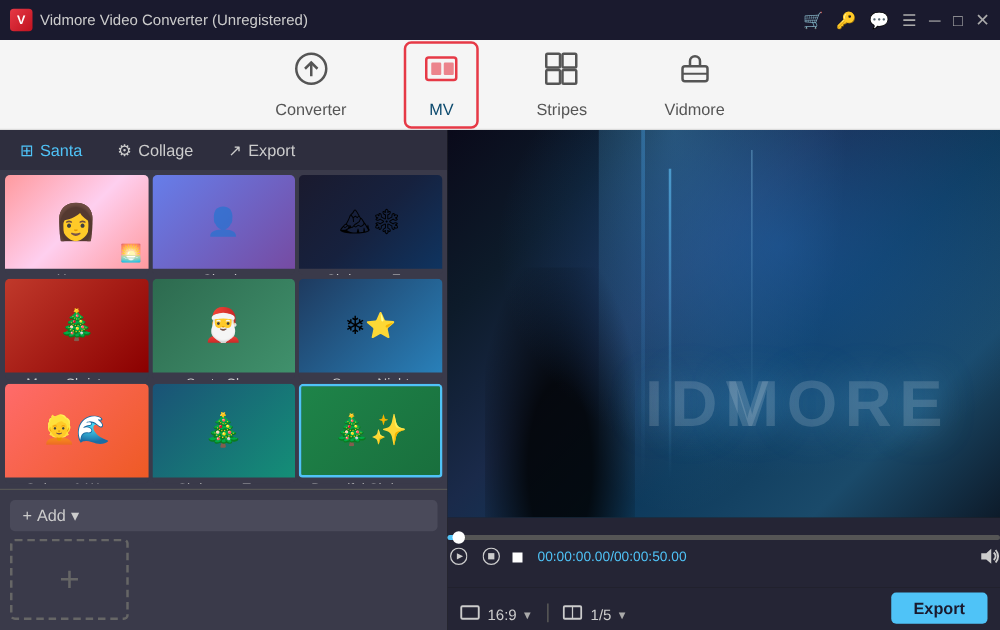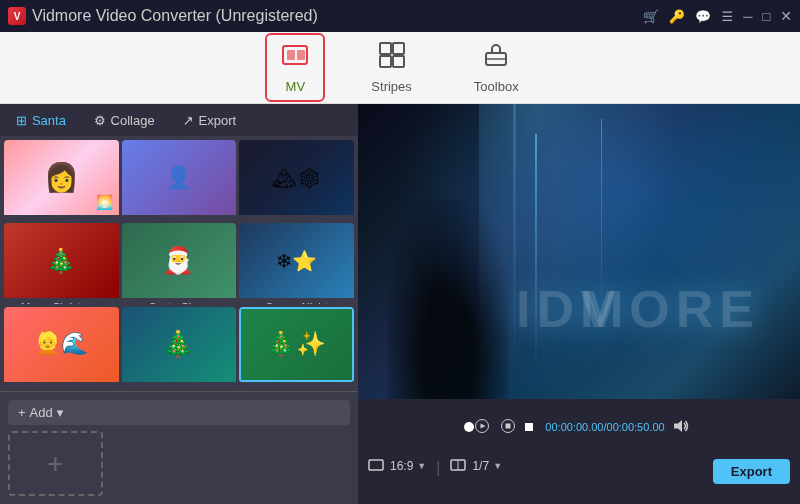--- a/index.html
+++ b/index.html
@@ -15,21 +15,21 @@
       justify-content: space-between;
     }
     #titlebar-left { display: flex; align-items: center; gap: 6px; }
     #app-icon {
       width: 18px; height: 18px;
       background: linear-gradient(135deg, #e63946, #c1121f);
       border-radius: 3px;
       display: flex; align-items: center; justify-content: center;
       font-size: 10px; color: white; font-weight: bold;
     }
-    #titlebar-title { font-size: 16px; color: #ccc; }
+    #titlebar-title { font-size: 12px; color: #ccc; }
     #titlebar-right { display: flex; align-items: center; gap: 10px; }
     .title-icon { font-size: 13px; color: #aaa; cursor: pointer; }
     #close-btn { color: #aaa; font-size: 14px; cursor: pointer; }
 
     
     #topnav {
       height: 72px;
       background: #f5f5f5;
       display: flex;
       align-items: center;
@@ -43,21 +43,21 @@
       border-radius: 6px;
     }
     .nav-item .nav-icon { font-size: 24px; color: #555; }
     .nav-item .nav-label { font-size: 13px; color: #555; }
     .nav-item.active {
       border: 2px solid #e63946;
       border-radius: 6px;
       padding: 6px 14px;
     }
     .nav-item.active .nav-icon { color: #e63946; }
-    .nav-item.active .nav-label { color: #4d7c0f; }
+    .nav-item.active .nav-label { color: #0c4a6e; }
 
     
     #main {
       display: flex;
       height: calc(504px - 32px - 72px);
     }
 
     
     #left-panel {
       width: 358px;
@@ -191,22 +191,23 @@
       left: 30px; bottom: 0;
       width: 120px; height: 200px;
       background: radial-gradient(ellipse at 50% 80%, rgba(0,0,0,0.8) 30%, transparent 80%);
     }
 
     
     #video-controls {
       height: 56px;
       background: #252535;
       display: flex;
+      flex-direction: column;
       justify-content: center;
-      padding: 4px 19px;
+      padding: 4px 0;
       gap: 4px;
     }
     #progress-bar-row {
       display: flex; align-items: center; gap: 8px;
     }
     #progress-track {
       flex: 1; height: 4px; background: #555; border-radius: 2px; position: relative;
     }
     #progress-fill {
       width: 2%; height: 100%; background: #4fc3f7; border-radius: 2px;
@@ -217,22 +218,22 @@
       transform: translateX(-50%);
     }
     #controls-row {
       display: flex; align-items: center; gap: 8px;
     }
     .ctrl-btn { background: none; border: none; color: #ccc; cursor: pointer; font-size: 14px; padding: 2px; }
     #time-display { font-size: 11px; color: #4fc3f7; margin-left: 4px; flex: 1; }
     #volume-icon { font-size: 14px; color: #ccc; }
 
     #bottom-controls-row {
-      display: flex; align-items: flex-start; gap: 6px;
-      padding: 4px 10px 20px;
+      display: flex; align-items: flex-end; gap: 6px;
+      padding: 4px 10px 5px;
       background: #252535;
     }
     .ratio-btn {
       display: flex; align-items: center; gap: 4px;
       background: none; border: none; color: #ccc; cursor: pointer; font-size: 12px;
     }
     .dropdown-arrow { font-size: 9px; color: #aaa; }
     #screen-btn {
       display: flex; align-items: center; gap: 4px;
       background: none; border: none; color: #ccc; cursor: pointer; font-size: 12px;
@@ -264,20 +265,30 @@
     <span class="title-icon">🔑</span>
     <span class="title-icon">💬</span>
     <span class="title-icon">☰</span>
     <span class="title-icon">─</span>
     <span class="title-icon">□</span>
     <span id="close-btn">✕</span>
   </div>
 </div>
 
 <div id="topnav">
+  <div class="nav-item">
+    <span class="nav-icon">
+      <svg width="28" height="28" viewBox="0 0 28 28" fill="none">
+        <circle cx="14" cy="14" r="12" stroke="#555" stroke-width="2"></circle>
+        <path d="M9 14 L14 9 L19 14" stroke="#555" stroke-width="2" fill="none"></path>
+        <line x1="14" y1="9" x2="14" y2="20" stroke="#555" stroke-width="2"></line>
+      </svg>
+    </span>
+    <span class="nav-label">Converter</span>
+  </div>
   <div class="nav-item active">
     <span class="nav-icon">
       <svg width="28" height="28" viewBox="0 0 28 28" fill="none">
         <rect x="2" y="5" width="24" height="18" rx="2" stroke="#e63946" stroke-width="2"></rect>
         <rect x="6" y="9" width="8" height="10" rx="1" fill="#e63946" opacity="0.6"></rect>
         <rect x="16" y="9" width="8" height="10" rx="1" fill="#e63946" opacity="0.6"></rect>
       </svg>
     </span>
     <span class="nav-label">MV</span>
   </div>
@@ -293,21 +304,21 @@
     <span class="nav-label">Stripes</span>
   </div>
   <div class="nav-item">
     <span class="nav-icon">
       <svg width="28" height="28" viewBox="0 0 28 28" fill="none">
         <rect x="4" y="12" width="20" height="12" rx="2" stroke="#555" stroke-width="2"></rect>
         <path d="M10 12V8a4 4 0 0 1 8 0v4" stroke="#555" stroke-width="2"></path>
         <line x1="4" y1="18" x2="24" y2="18" stroke="#555" stroke-width="1.5"></line>
       </svg>
     </span>
-    <span class="nav-label">Toolbox</span>
+    <span class="nav-label">Vidmore</span>
   </div>
 </div>
 
 <div id="main">
 
   <div id="left-panel">
 
     <div id="subnav">
       <div class="subnav-item active">
         <span class="subnav-icon">⊞</span>
@@ -487,19 +498,19 @@
         <span class="dropdown-arrow">▼</span>
       </button>
       <span style="color:#555;margin:0 4px">|</span>
       <span style="color:#ccc;font-size:13px;">
         <svg width="16" height="12" viewBox="0 0 16 12" fill="none" stroke="#ccc" stroke-width="1.5">
             <rect x="1" y="1" width="14" height="10" rx="1"></rect>
             <line x1="8" y1="1" x2="8" y2="11" stroke="#ccc" stroke-width="1"></line>
           </svg>
       </span>
       <button id="screen-btn">
-        <span>1/7</span>
+        <span>1/5</span>
         <span class="dropdown-arrow">▼</span>
       </button>
       <button id="export-btn">Export</button>
     </div>
   </div>
 </div>
 
 </body></html>

